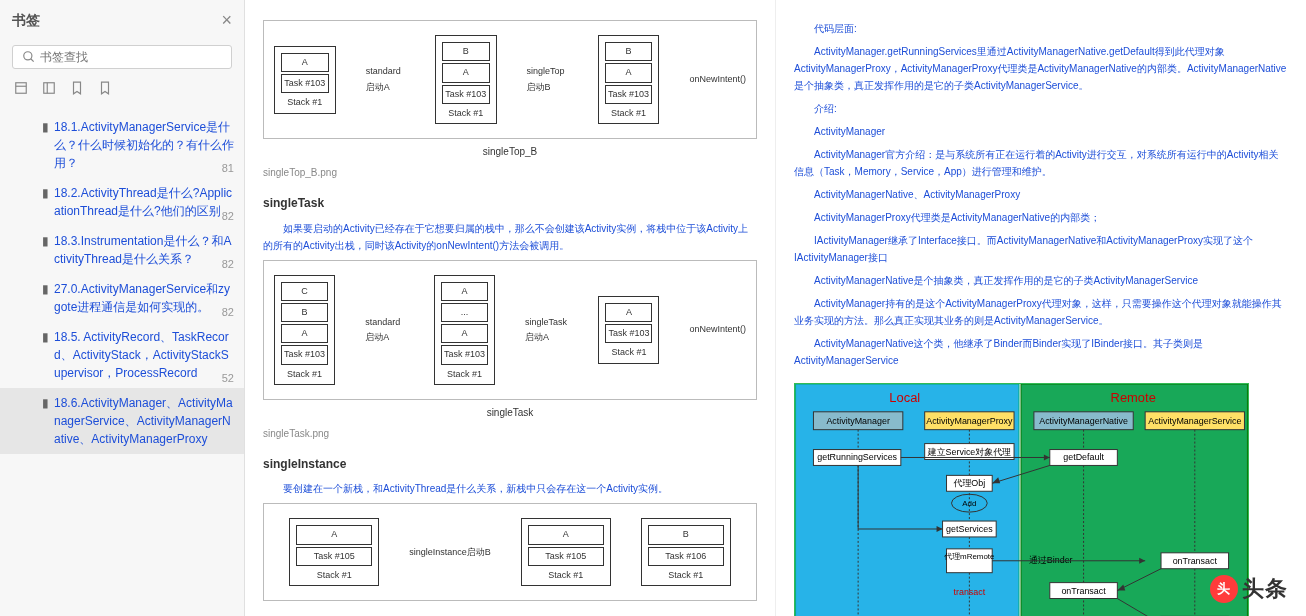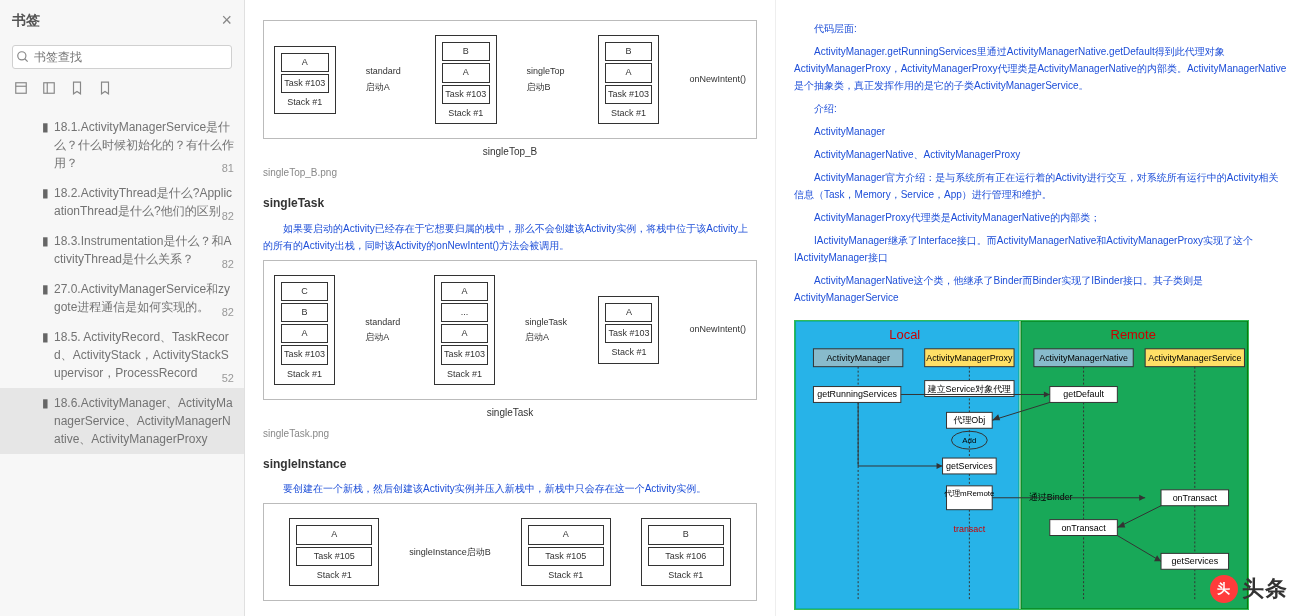--- a/index.html
+++ b/index.html
@@ -1,30 +1,30 @@
 <!DOCTYPE html>
 <html><head>
 <meta charset="utf-8">
 <style>
 *{margin:0;padding:0;box-sizing:border-box;font-family:"Microsoft YaHei",Arial,sans-serif}
 body{width:1306px;height:616px;display:flex;background:#fff;overflow:hidden;font-size:12px;color:#333}
 .sidebar{width:245px;background:#f7f7f7;border-right:1px solid #e0e0e0;display:flex;flex-direction:column}
 .sb-head{display:flex;align-items:center;justify-content:space-between;padding:10px 12px}
 .sb-title{font-size:14px;font-weight:600;color:#555}
 .sb-close{font-size:18px;color:#888;cursor:pointer}
-.search{margin:4px 12px 8px;display:flex;align-items:center;background:#fff;border:1px solid #d0d0d0;border-radius:3px;padding:4px 3px}
+.search{margin:4px 12px 8px;display:flex;align-items:center;background:#fff;border:1px solid #d0d0d0;border-radius:3px;padding:4px 9px}
 .search svg{flex-shrink:0}
 .search input{border:0;outline:0;flex:1;margin-left:4px;font-size:12px;color:#555;background:transparent}
 .icons{display:flex;gap:14px;padding:4px 14px 10px}
 .icons span{color:#888;cursor:pointer}
 .list{flex:1;overflow:auto;padding:4px 0}
 .item{display:flex;padding:6px 10px 6px 54px;gap:6px;position:relative;cursor:pointer}
 .item.sel{background:#e6e6e6}
 .item .bullet{position:absolute;left:42px;top:8px;color:#666}
-.item .txt{font-size:12px;line-height:1.5;color:#737373;word-break:break-all}
+.item .txt{font-size:12px;line-height:1.5;color:#1d4ed8;word-break:break-all}
 .item .pg{position:absolute;right:10px;bottom:4px;color:#999;font-size:11px}
 .content{flex:1;display:flex;overflow:hidden}
 .col{flex:1;padding:14px 18px;overflow:auto;line-height:1.7}
 .col1{border-right:1px solid #eee}
 .dgm{border:1px solid #bbb;margin:6px auto 4px;background:#fff;display:flex;justify-content:center;align-items:center;gap:30px;padding:14px 10px;position:relative}
 .stk{border:1px solid #333;width:90px;text-align:center;padding:4px 2px 2px}
 .stk .box{border:1px solid #333;margin:2px 4px;font-size:9px;padding:1px 0}
 .stk .lbl{font-size:9px;margin-top:2px}
 .slbl{font-size:9px;color:#333;min-width:30px}
 .outlbl{font-size:9px;color:#333}
@@ -151,21 +151,21 @@
           <div class="box">A</div>
           <div class="box">Task #103</div>
           <div class="lbl">Stack #1</div>
         </div>
     <div class="outlbl">onNewIntent()</div>
   </div>
   <div style="text-align:center;font-size:10px">singleTask</div>
   <div class="cap">singleTask.png</div>
 
   <div class="sec">singleInstance</div>
-  <p class="para">要创建在一个新栈，然后创建该Activity实例并压入新栈中，新栈中只会存在这一个Activity实例。</p>
+  <p class="para">要创建在一个新栈，和ActivityThread是什么关系，新栈中只会存在这一个Activity实例。</p>
 
   <div class="dgm">
     <div class="stk">
           <div class="box">A</div>
           <div class="box">Task #105</div>
           <div class="lbl">Stack #1</div>
         </div>
     <div class="slbl">singleInstance启动B</div>
     <div class="stk">
           <div class="box">A</div>
@@ -179,24 +179,26 @@
         </div>
   </div>
 
 </div>
 
 <div class="col">
   <p class="para" style="text-indent:2em;font-weight:400">代码层面:</p>
   <p class="para">ActivityManager.getRunningServices里通过ActivityManagerNative.getDefault得到此代理对象ActivityManagerProxy，ActivityManagerProxy代理类是ActivityManagerNative的内部类。ActivityManagerNative是个抽象类，真正发挥作用的是它的子类ActivityManagerService。</p>
   <p class="para">介绍:</p>
   <p class="para">ActivityManager</p>
+  <p class="para">ActivityManager官方介绍：是与系统所有正在运行着的Activity进行交互，对系统所有运行中的Activity相关信息（Task，Memory，Service，App）进行管理和维护。</p>
   <p class="para">ActivityManagerNative、ActivityManagerProxy</p>
-  <p class="para">ActivityManager官方介绍：是与系统所有正在运行着的Activity进行交互，对系统所有运行中的Activity相关信息（Task，Memory，Service，App）进行管理和维护。</p>
   <p class="para">ActivityManagerProxy代理类是ActivityManagerNative的内部类；</p>
   <p class="para">IActivityManager继承了Interface接口。而ActivityManagerNative和ActivityManagerProxy实现了这个IActivityManager接口</p>
+  <p class="para">ActivityManagerNative是个抽象类，真正发挥作用的是它的子类ActivityManagerService</p>
+  <p class="para">ActivityManager持有的是这个ActivityManagerProxy代理对象，这样，只需要操作这个代理对象就能操作其业务实现的方法。那么真正实现其业务的则是ActivityManagerService。</p>
   <p class="para">ActivityManagerNative这个类，他继承了Binder而Binder实现了IBinder接口。其子类则是ActivityManagerService</p>
 
   <svg class="svgdiag" width="455" height="290" viewBox="0 0 455 290">
     <rect x="0" y="0" width="225" height="290" fill="#27b3e8" stroke="#0a7"></rect>
     <rect x="227" y="0" width="228" height="290" fill="#18a858" stroke="#070"></rect>
     <text x="110" y="18" text-anchor="middle" fill="#c00" font-size="13">Local</text>
     <text x="340" y="18" text-anchor="middle" fill="#c00" font-size="13">Remote</text>
     <rect x="18" y="28" width="90" height="18" fill="#8bc" stroke="#333"></rect>
         <text x="63" y="40" text-anchor="middle" font-size="9">ActivityManager</text>
     <rect x="130" y="28" width="90" height="18" fill="#ffe066" stroke="#333"></rect>

